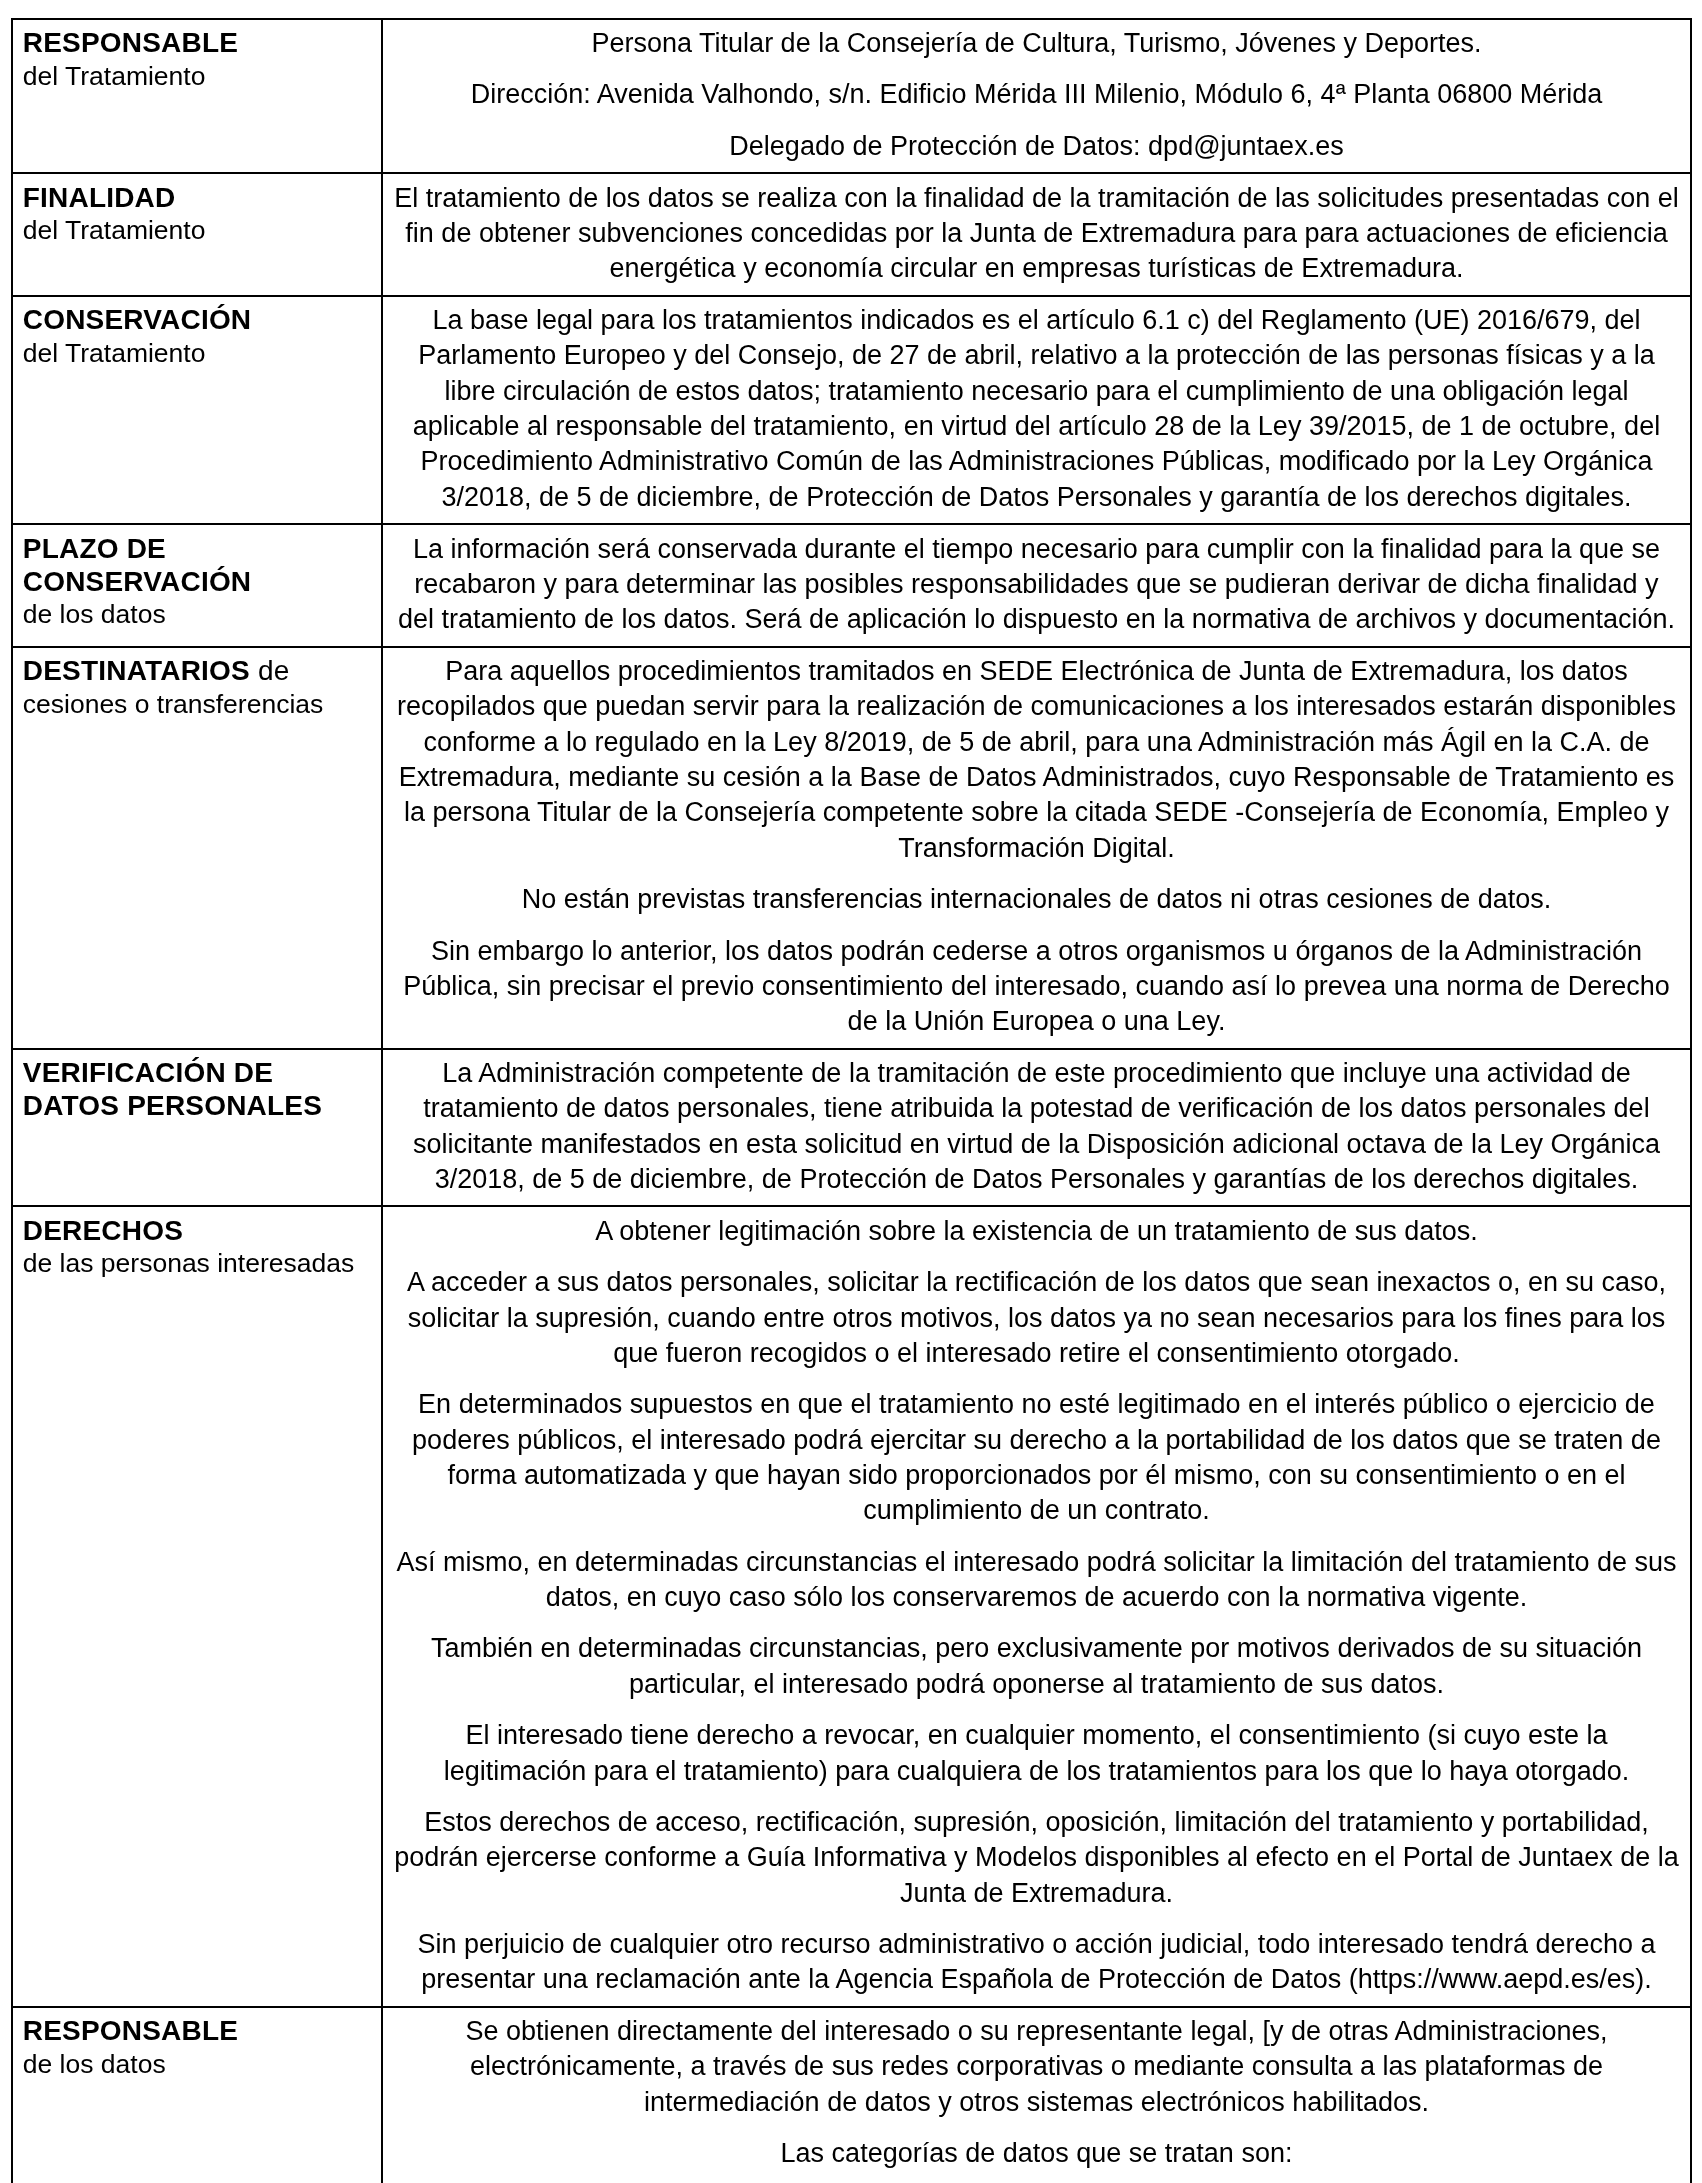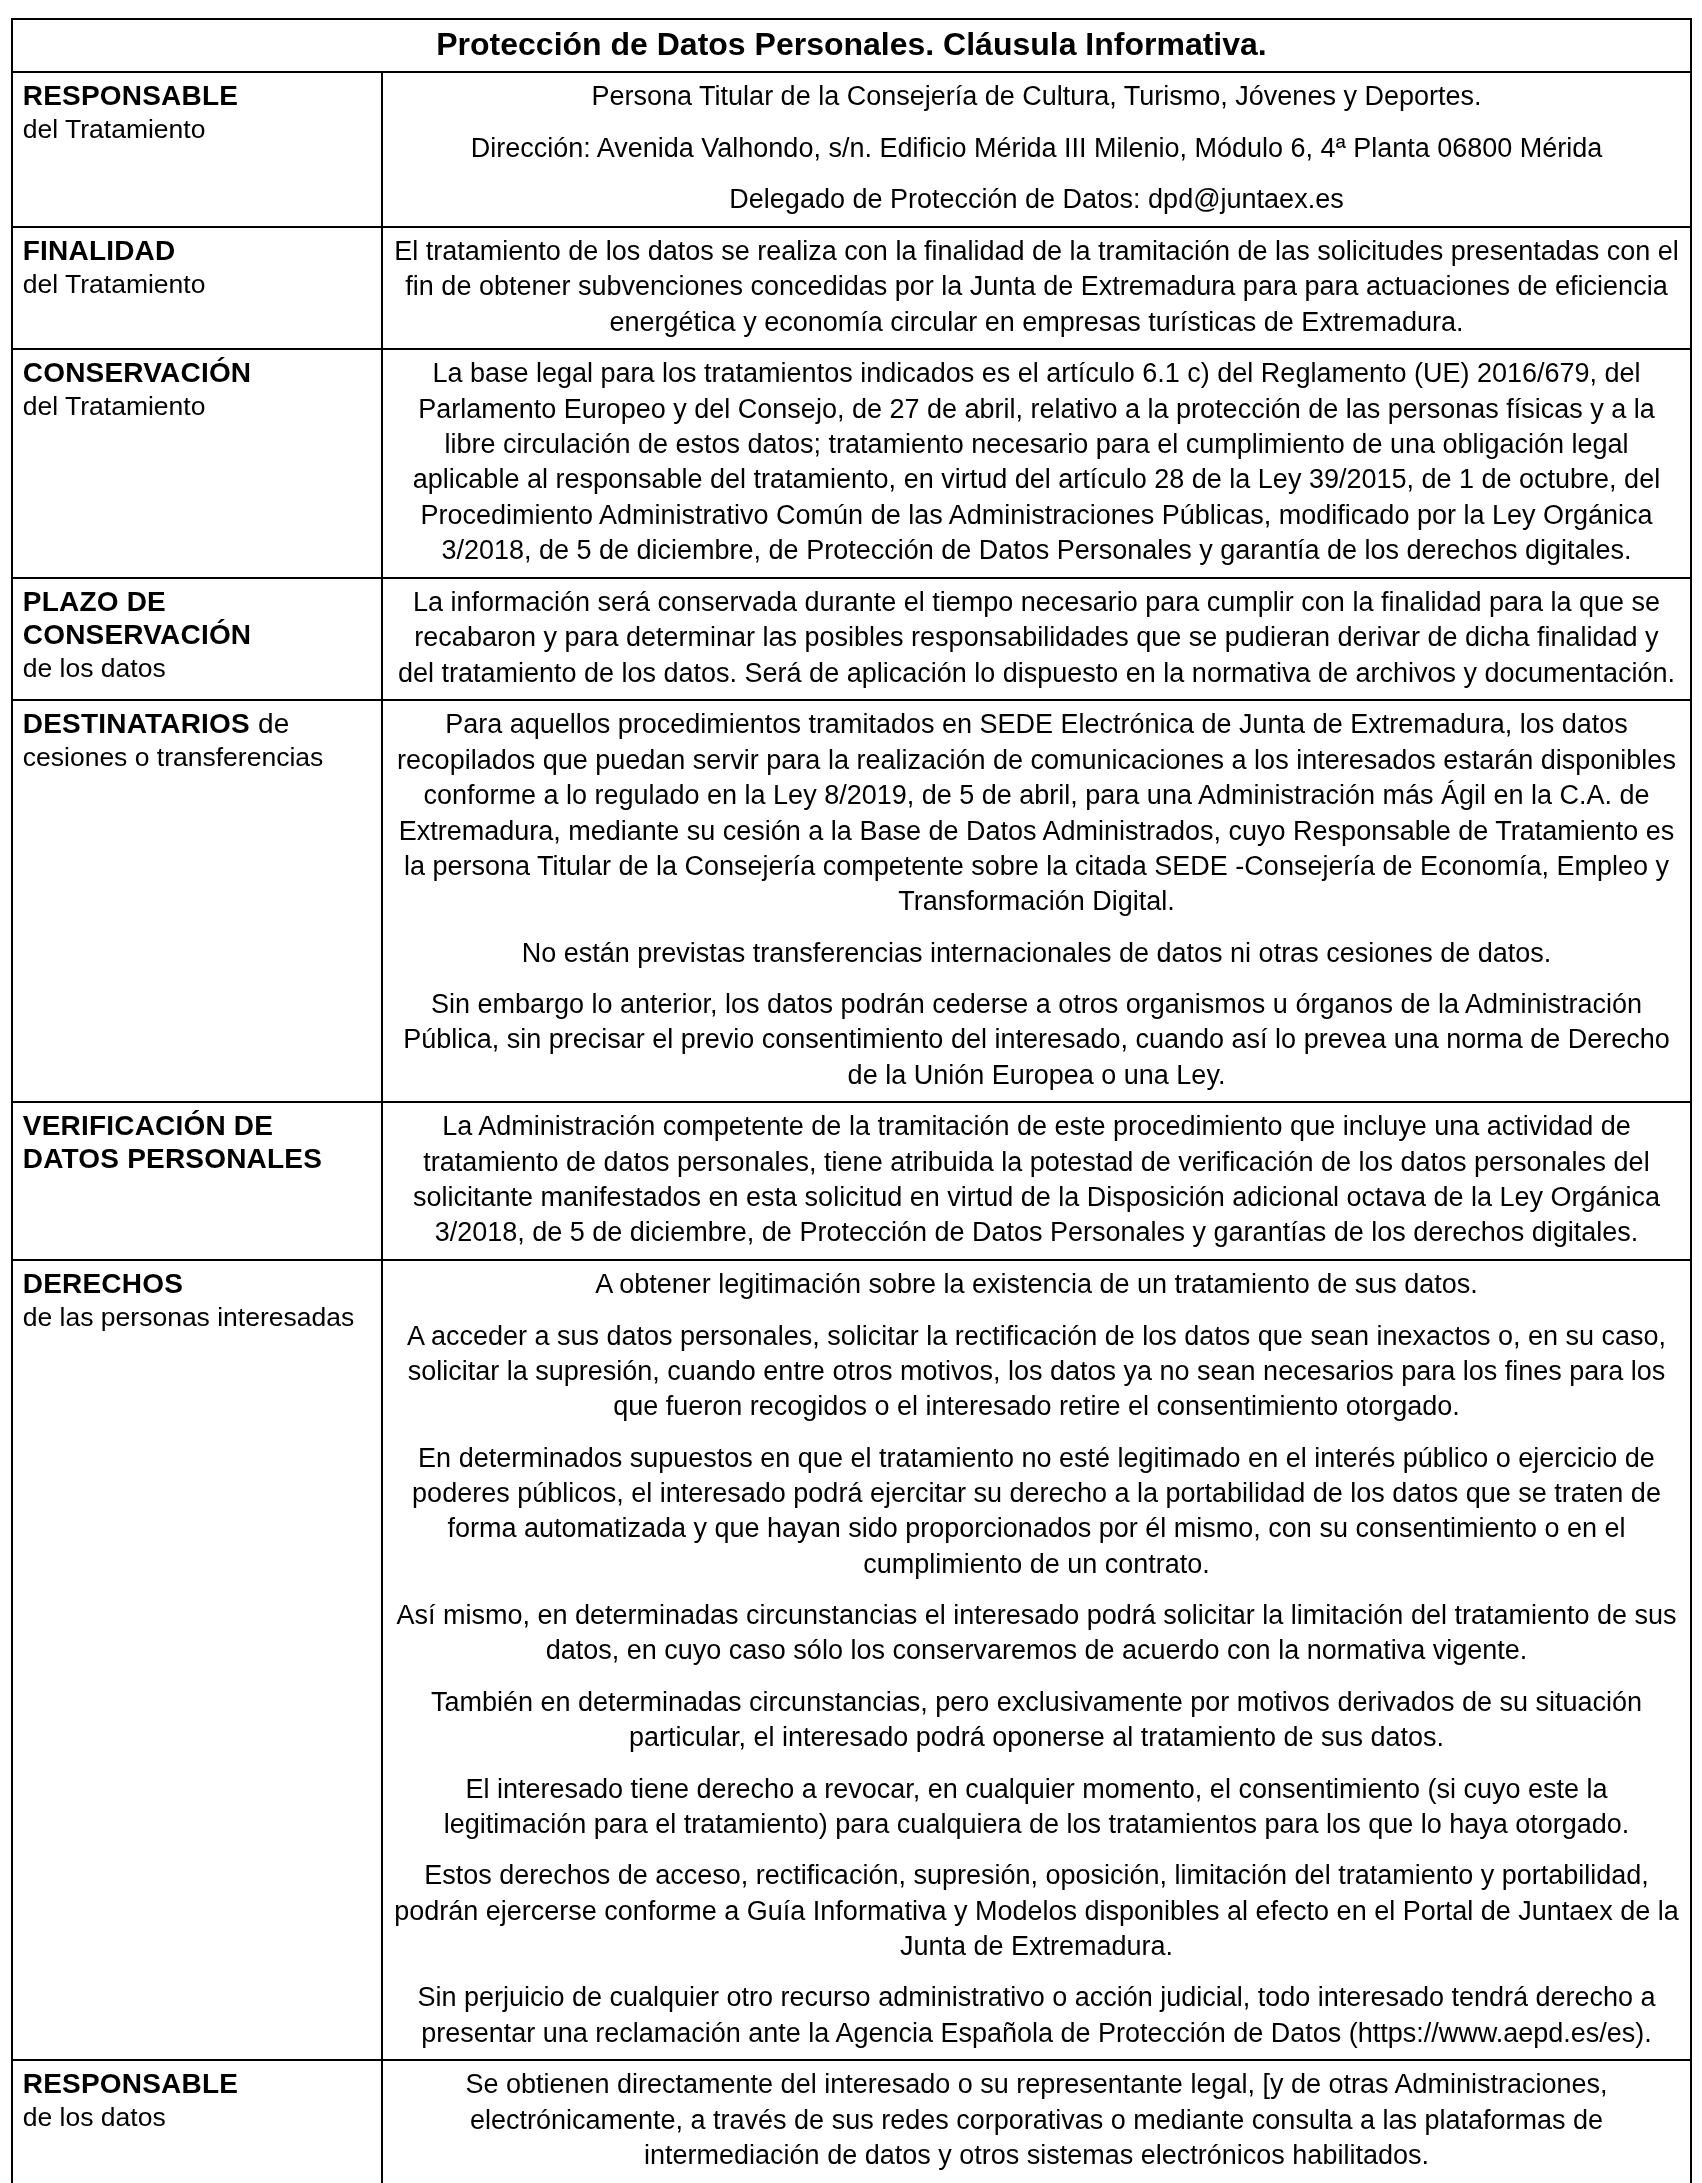--- a/index.html
+++ b/index.html
@@ -99,23 +99,20 @@
 </head>
 <body>
 
 <div class="page">
   <table class="clause">
     <colgroup>
       <col class="col-label">
       <col>
     </colgroup>
     <tbody>
-      <tr>
-        <td class="title-cell" colspan="2">Protección de Datos Personales. Cláusula Informativa.</td>
-      </tr>
 
       <tr>
         <td>
           <span class="lbl-strong">RESPONSABLE</span>
           <span class="lbl-sub">del Tratamiento</span>
         </td>
         <td>
           <div class="body-text no-justify">
             <p>Persona Titular de la Consejería de Cultura, Turismo, Jóvenes y Deportes.</p>
             <p>Dirección: Avenida Valhondo, s/n. Edificio Mérida III Milenio, Módulo 6, 4ª Planta 06800 Mérida</p>

